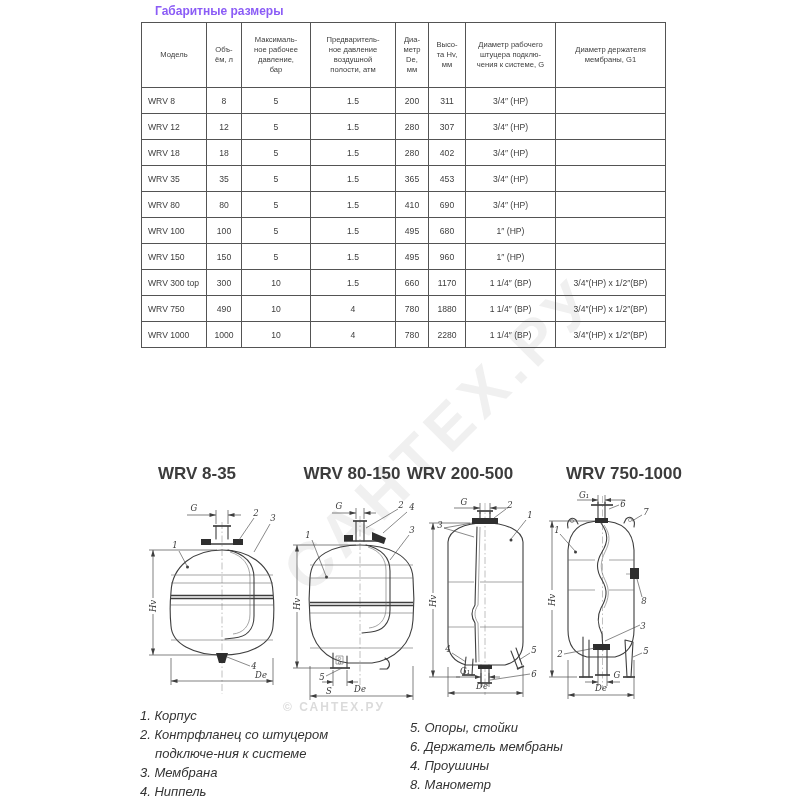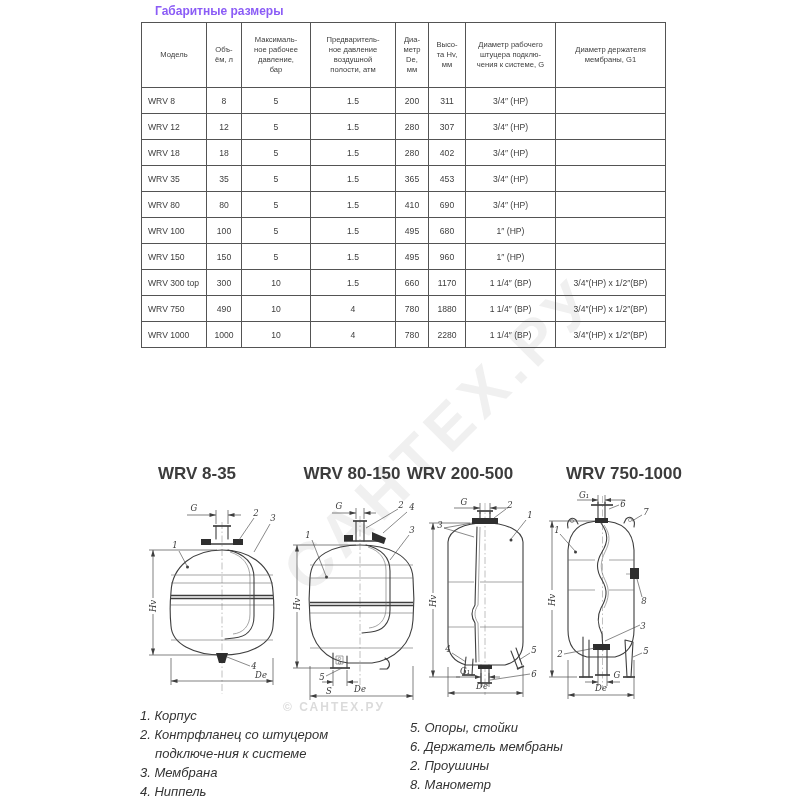--- a/index.html
+++ b/index.html
@@ -437,17 +437,17 @@
 
   <div class="legend-col left">
     <div class="legend-item">1. Корпус</div>
     <div class="legend-item">2. Контрфланец со штуцером подключе-ния к системе</div>
     <div class="legend-item">3. Мембрана</div>
     <div class="legend-item">4. Ниппель</div>
   </div>
   <div class="legend-col right">
     <div class="legend-item">5. Опоры, стойки</div>
     <div class="legend-item">6. Держатель мембраны</div>
-    <div class="legend-item">2. Проушины</div>
+    <div class="legend-item">4. Проушины</div>
     <div class="legend-item">8. Манометр</div>
   </div>
 
 </div>
 
 </body></html>

